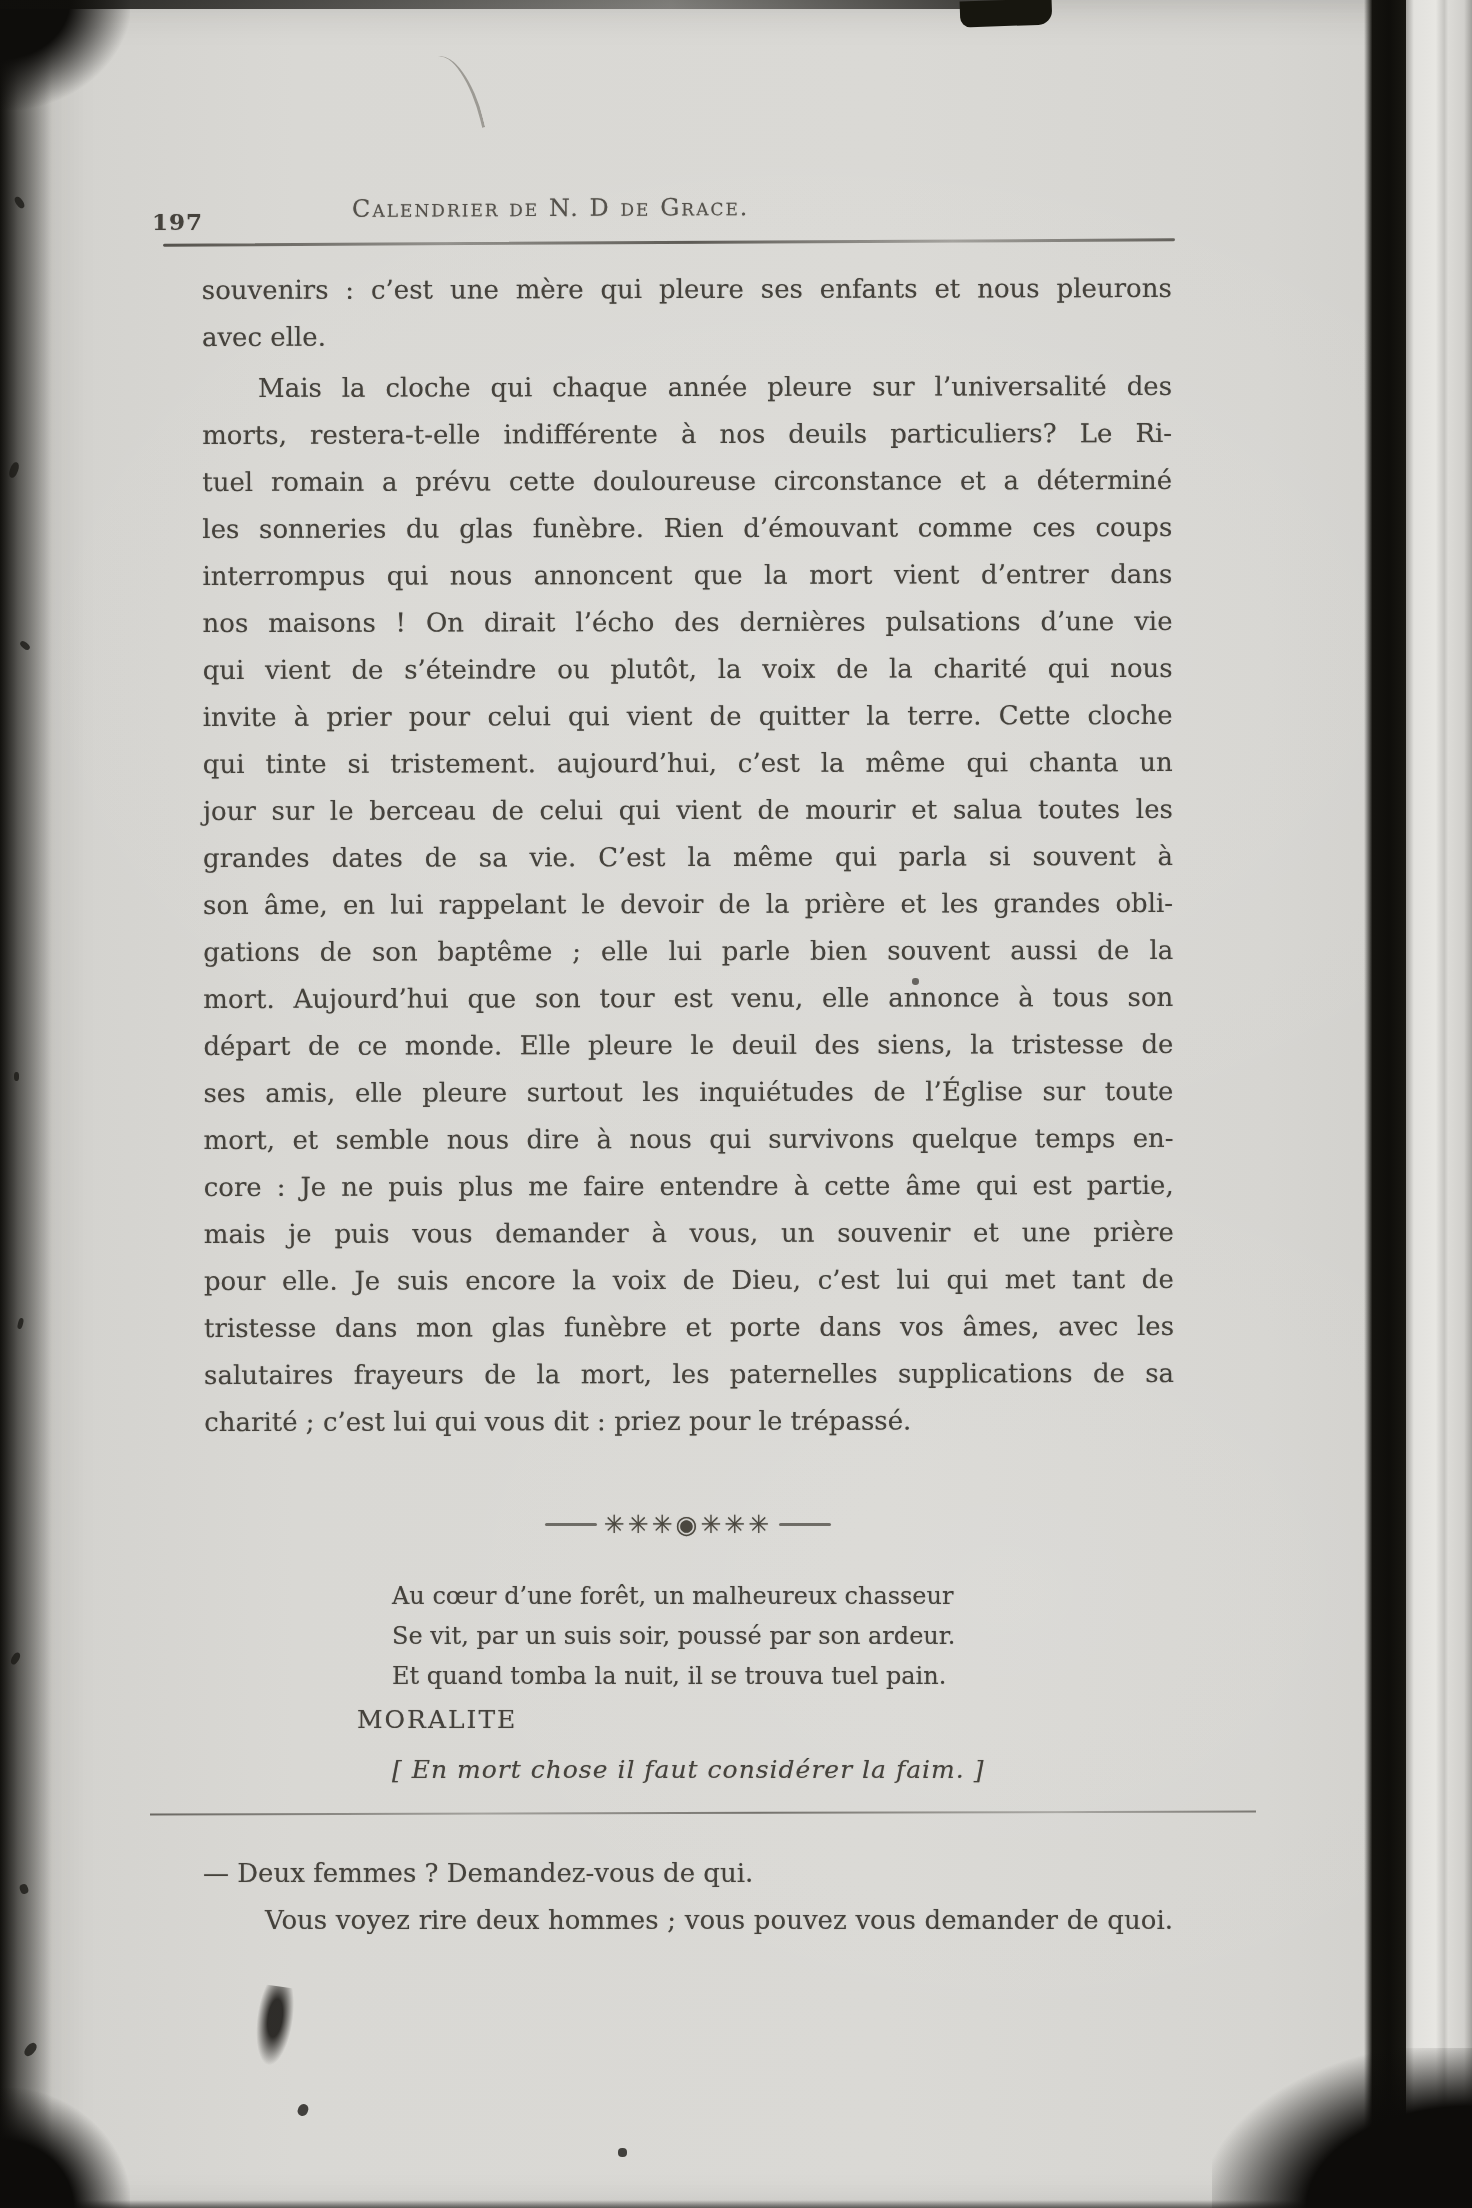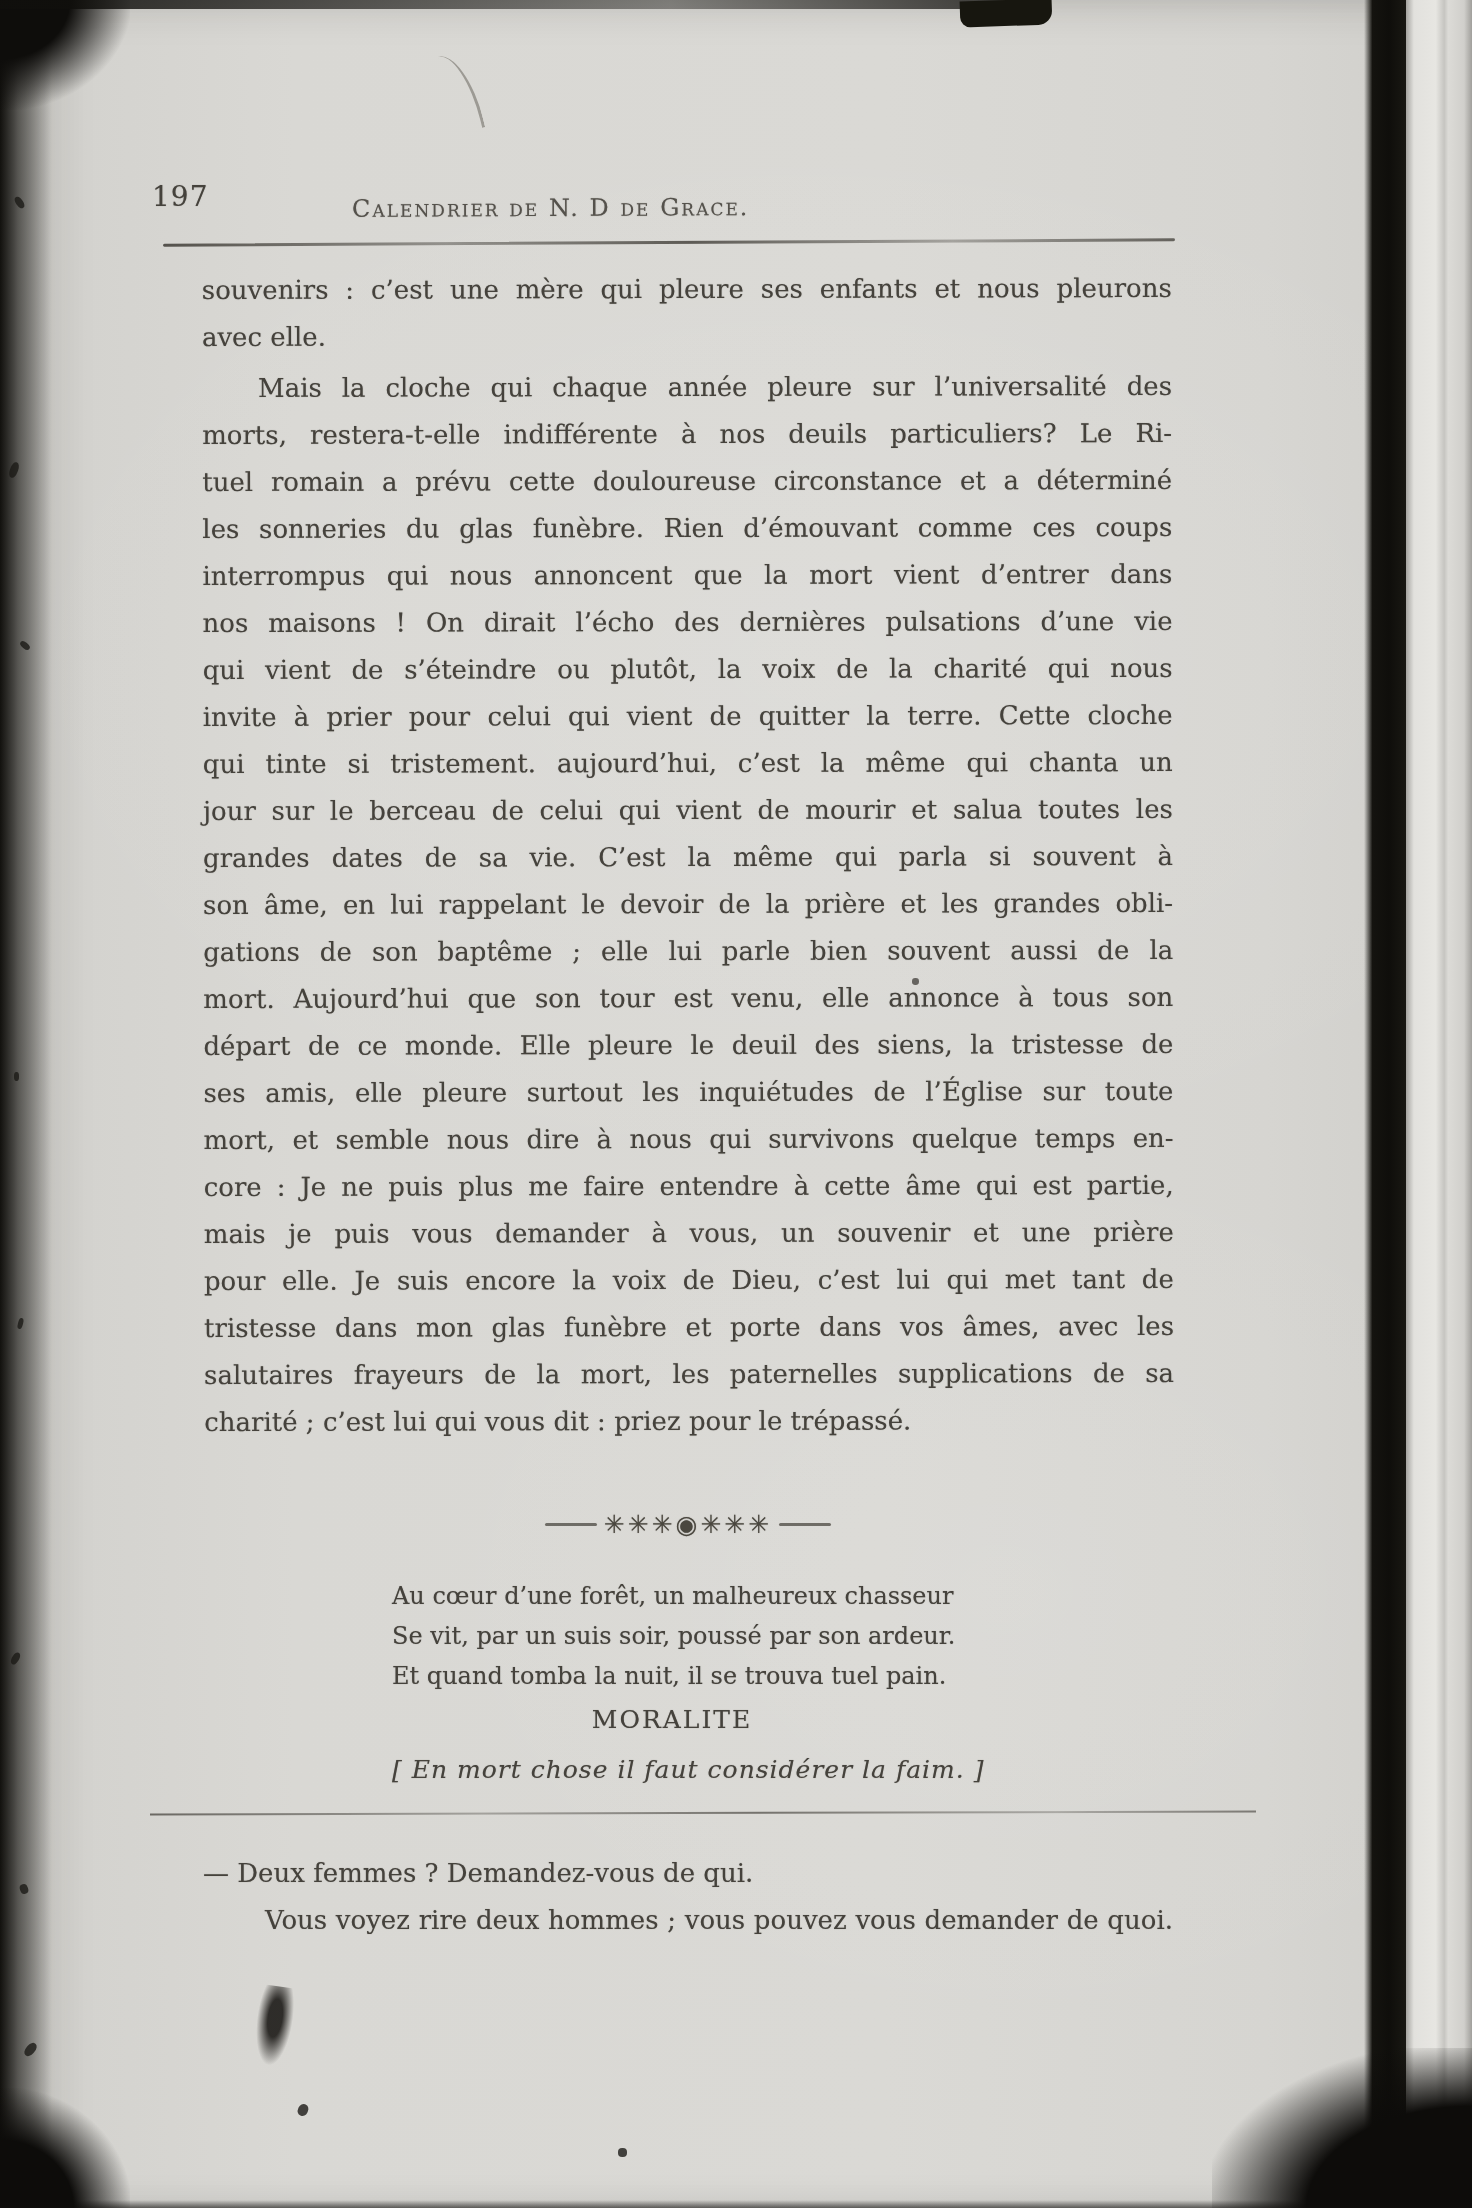--- a/index.html
+++ b/index.html
@@ -13,21 +13,21 @@
     background:
       radial-gradient(1200px 800px at 55% 30%, rgba(255,255,255,0.10), transparent 70%),
       radial-gradient(900px 700px at 68% 72%, rgba(255,255,255,0.07), transparent 70%),
       linear-gradient(90deg,#c8c7c2 0,#d4d3cf 6%,#d9d8d4 20%,#dad9d5 60%,#d6d5d1 86%,#cfceca 100%);
     box-shadow:inset 70px 0 70px -55px rgba(40,38,34,0.38),
                inset 0 30px 50px -35px rgba(30,28,25,0.22),
                inset 0 -25px 45px -35px rgba(30,28,25,0.18);
   }
   .ink{color:#45423c;text-shadow:0 0 1px rgba(69,66,60,0.45);}
   
-  .pageno{position:absolute;left:152px;top:180px;font-size:28px;font-weight:normal;letter-spacing:1px;}
+  .pageno{position:absolute;left:152px;top:208px;font-size:23px;font-weight:bold;letter-spacing:1px;}
   .htitle{
     position:absolute;left:352px;top:194px;white-space:nowrap;
     font-variant:small-caps;font-size:24px;letter-spacing:2px;color:#55524c;
     text-shadow:0 0 1px rgba(85,82,76,0.5);transform:rotate(-0.25deg);
   }
   .hrule{
     position:absolute;left:163px;top:241px;width:1012px;height:3px;
     transform:rotate(-0.3deg);border-radius:2px;
     background:linear-gradient(90deg,rgba(62,59,53,0.85),rgba(62,59,53,0.45) 28%,rgba(62,59,53,0.8) 52%,rgba(62,59,53,0.35) 78%,rgba(62,59,53,0.75));
   }
@@ -43,21 +43,21 @@
   
   .ornament{
     position:absolute;left:203px;top:1504px;width:970px;height:40px;
     display:flex;justify-content:center;align-items:center;gap:7px;
   }
   .orn-line{width:52px;height:3px;background:rgba(64,61,54,0.7);border-radius:2px;}
   .orn-glyphs{font-size:25px;letter-spacing:3px;color:#4a473f;text-shadow:0 0 1px rgba(70,66,58,0.5);}
   
   .verse{position:absolute;left:392px;top:1576px;width:630px;font-size:24px;line-height:40px;}
   .vline{display:block;height:40px;}
-  .moralite{display:block;height:44px;font-size:25px;letter-spacing:2px;text-align:center;transform:translateX(-35px);padding-top:4px;}
+  .moralite{display:block;height:44px;font-size:25px;letter-spacing:2px;transform:translateX(-35px);padding-top:4px;}
   .moraltext{display:block;height:44px;font-style:italic;font-size:25px;padding-top:6px;letter-spacing:1px;}
   
   .brule{
     position:absolute;left:150px;top:1812px;width:1106px;height:2px;
     transform:rotate(-0.15deg);
     background:linear-gradient(90deg,rgba(62,59,53,0.7),rgba(62,59,53,0.35) 30%,rgba(62,59,53,0.65) 55%,rgba(62,59,53,0.3) 82%,rgba(62,59,53,0.6));
   }
   .footer{position:absolute;left:203px;top:1850px;width:970px;font-size:26px;line-height:47px;}
   .footer .ln.ind{text-indent:62px;}
   

